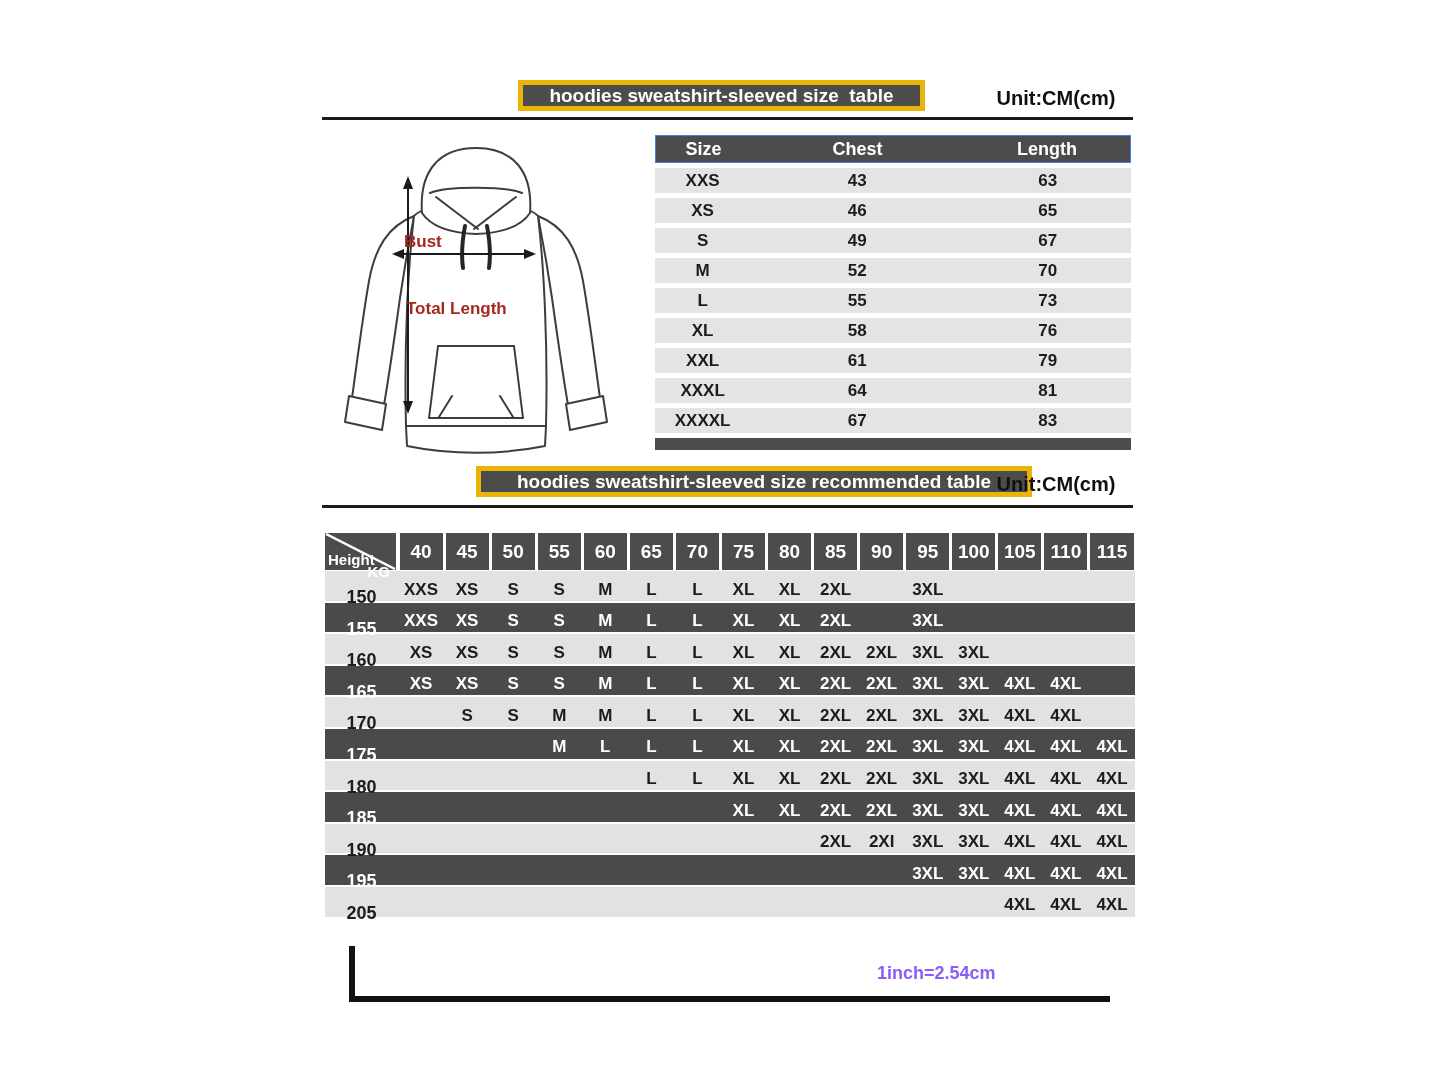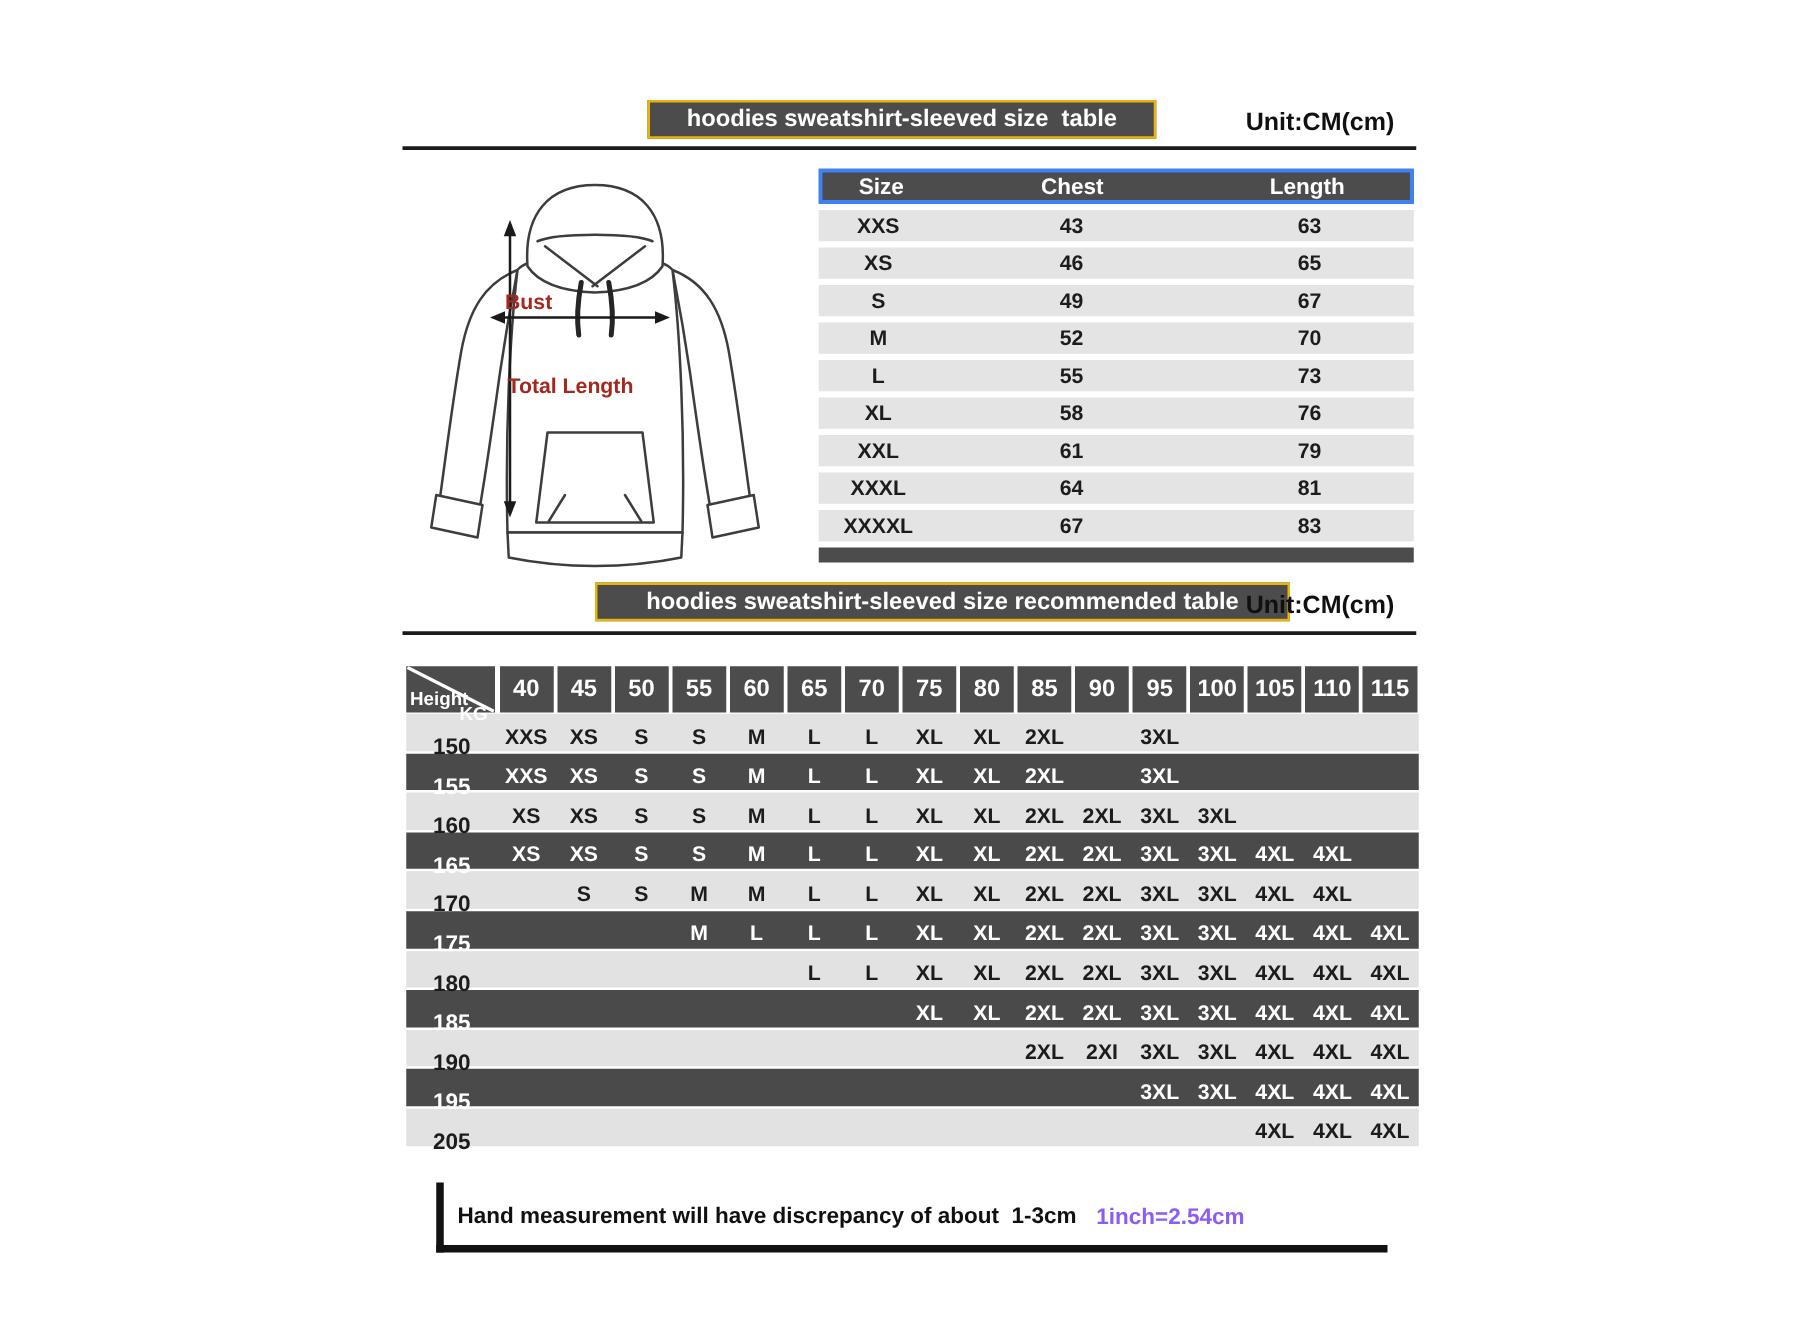--- a/index.html
+++ b/index.html
@@ -2,41 +2,41 @@
 <html><head>
 <meta charset="utf-8">
 <style>
   html,body { margin:0; padding:0; background:#ffffff; }
   .canvas {
     position:relative; width:1445px; height:1071px; background:#ffffff;
     font-family:"Liberation Sans", sans-serif; color:#1c1c1c; overflow:hidden;
   }
   
   .title-bar {
-    position:absolute; background:#4c4c4c; border:2px solid #eab308; color:#ffffff;
+    position:absolute; background:#4c4c4c; border:5px solid #eab308; color:#ffffff;
     font-weight:bold; font-size:19px; display:flex; align-items:center; justify-content:center;
     white-space:pre; box-sizing:border-box;
   }
   .bar1 { left:518px; top:80px;  width:407px; height:31px; }
   .bar2 { left:440px; top:466px; width:556px; height:31px;margin-left:36px; }
   .unit {
     position:absolute; width:148px; text-align:center; font-weight:bold; font-size:20px; color:#101010;
   }
   .unit1 { left:982px; top:87px; }
   .unit2 { left:982px; top:473px; }
   .rule { position:absolute; left:322px; width:811px; height:3px; background:#1b1b1b; }
   .rule1 { top:117px; } .rule2 { top:505px; }
 
   
   .hoodie { position:absolute; left:322px; top:136px; width:308px; height:322px; }
 
   
   .size-table { position:absolute; left:655px; top:135px; width:476px; }
   .st-header {
-    height:28px; background:#4c4c4c; border:3px solid #3b82f6; box-sizing:border-box;
+    height:28px; background:#4c4c4c; border:1px solid #3b82f6; box-sizing:border-box;
     display:grid; grid-template-columns:20% 45% 35%; align-items:center;
     color:#ffffff; font-weight:bold; font-size:18px; text-align:center;
   }
   .st-row {
     margin-top:5px; height:25px; background:#e4e4e4;
     display:grid; grid-template-columns:20% 45% 35%; align-items:center;
     text-align:center; font-weight:bold; font-size:17px; color:#1c1c1c;
   }
   .st-footbar { margin-top:5px; height:12px; background:#4c4c4c; }
 
@@ -414,16 +414,15 @@
           <div class="mx-cell"></div>
           <div class="mx-cell">4XL</div>
           <div class="mx-cell">4XL</div>
           <div class="mx-cell">4XL</div>
         </div>
       </div>
   </div>
 
   <div class="f-vbar"></div>
   <div class="f-hbar"></div>
-  <span class="f-note">Hand measurement will have discrepancy of about  1-3cm</span>
   <span class="f-conv">1inch=2.54cm</span>
 
 </div>
 
 </body></html>

